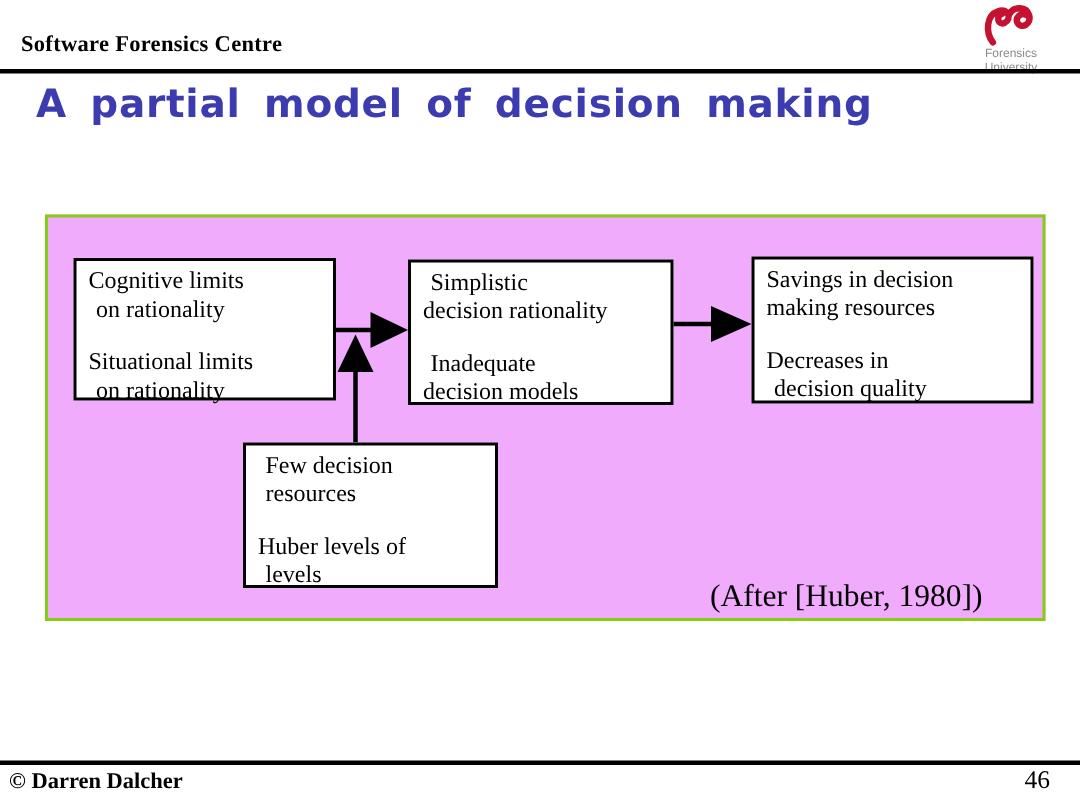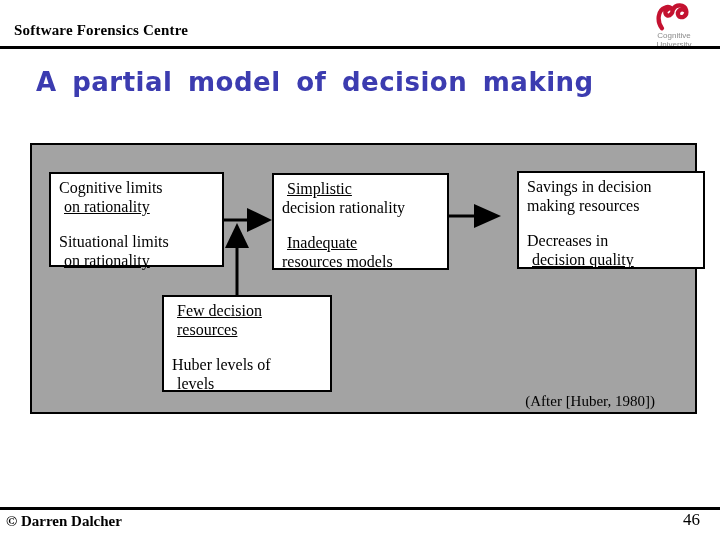--- a/index.html
+++ b/index.html
@@ -18,48 +18,48 @@
   .logo-text{
     font-family:"Liberation Sans",sans-serif;font-size:8px;line-height:1.15;
     color:#8b8b8b;
   }
   .header-rule{
     position:absolute;left:0;top:46px;width:720px;height:3px;background:#000;
   }
 
   
   .slide-title{
-    position:absolute;left:20px;top:51px;margin:16px;
+    position:absolute;left:20px;top:51px;margin:4px;
     font-family:"DejaVu Sans",sans-serif;font-weight:bold;
     font-size:26px;letter-spacing:0.5px;word-spacing:6px;
     color:#3c3cb0;white-space:nowrap;
   }
 
   
   .frame{
     position:absolute;left:30px;top:143px;width:663px;height:267px;
-    border:2px solid #000000;background:#a3a3a3;
+    border:2px solid #84cc16;background:#f0abfc;
   }
   .dbox{
     position:absolute;border:2px solid #000;background:#fff;
     box-sizing:border-box;padding:4px 4px 0 8px;
     font-size:16px;line-height:19px;white-space:nowrap;
   }
   .dbox .gap{margin-top:16px;}
-  .dbox .ind{padding-left:5px;text-decoration:underline;}
+  .dbox .ind{padding-left:5px;}
   #box-limits{left:17px;top:27px;width:175px;height:95px;}
   #box-strategies{left:240px;top:28px;width:177px;height:97px;}
-  #box-savings{left:485px;top:26px;width:188px;height:98px;}
+  #box-savings{left:469px;top:26px;width:188px;height:98px;}
   #box-resources{left:130px;top:150px;width:170px;height:97px;}
 
   .arrow-layer{position:absolute;left:0;top:0;width:663px;height:267px;}
 
   .frame-caption{
     position:absolute;right:40px;bottom:2px;
-    font-size:15px;white-space:nowrap;
+    font-size:21px;white-space:nowrap;
   }
 
   
   .footer-rule{
     position:absolute;left:0;top:507px;width:720px;height:3px;background:#000;
   }
   .footer-copy{
     position:absolute;left:6px;top:513px;font-weight:bold;font-size:15px;text-align:right;
   }
   .footer-page{
@@ -71,21 +71,21 @@
 
 <div class="header-org">Software Forensics Centre</div>
 
 <div class="logo">
   <svg width="38" height="28" viewBox="0 0 44 32">
     <g fill="none" stroke="#c41230" stroke-width="5" stroke-linecap="round">
       <path d="M8 29 C 2 21, 3 8, 12 5 C 20 2, 23 11, 17 14 C 12 16, 10 9, 15 7"></path>
       <path d="M21 7 C 24 1, 34 1, 36 8 C 38 15, 30 19, 27 14 C 25 10, 30 5, 34 8"></path>
     </g>
   </svg>
-  <div class="logo-text">Cognitive</div>
+  <div class="logo-text">Forensics</div>
   <div class="logo-text">University</div>
 </div>
 
 <div class="header-rule"></div>
 
 <h1 class="slide-title">A partial model of decision making</h1>
 
 <div class="frame">
 
   <svg class="arrow-layer" width="663" height="267" viewBox="0 0 663 267">
@@ -110,21 +110,21 @@
     <div>Cognitive limits</div>
     <div class="ind">on rationality</div>
     <div class="gap">Situational limits</div>
     <div class="ind">on rationality</div>
   </div>
 
   <div class="dbox" id="box-strategies">
     <div class="ind">Simplistic</div>
     <div>decision rationality</div>
     <div class="gap ind">Inadequate</div>
-    <div>resources models</div>
+    <div>decision models</div>
   </div>
 
   <div class="dbox" id="box-savings">
     <div>Savings in decision</div>
     <div>making resources</div>
     <div class="gap">Decreases in</div>
     <div class="ind">decision quality</div>
   </div>
 
   <div class="dbox" id="box-resources">

